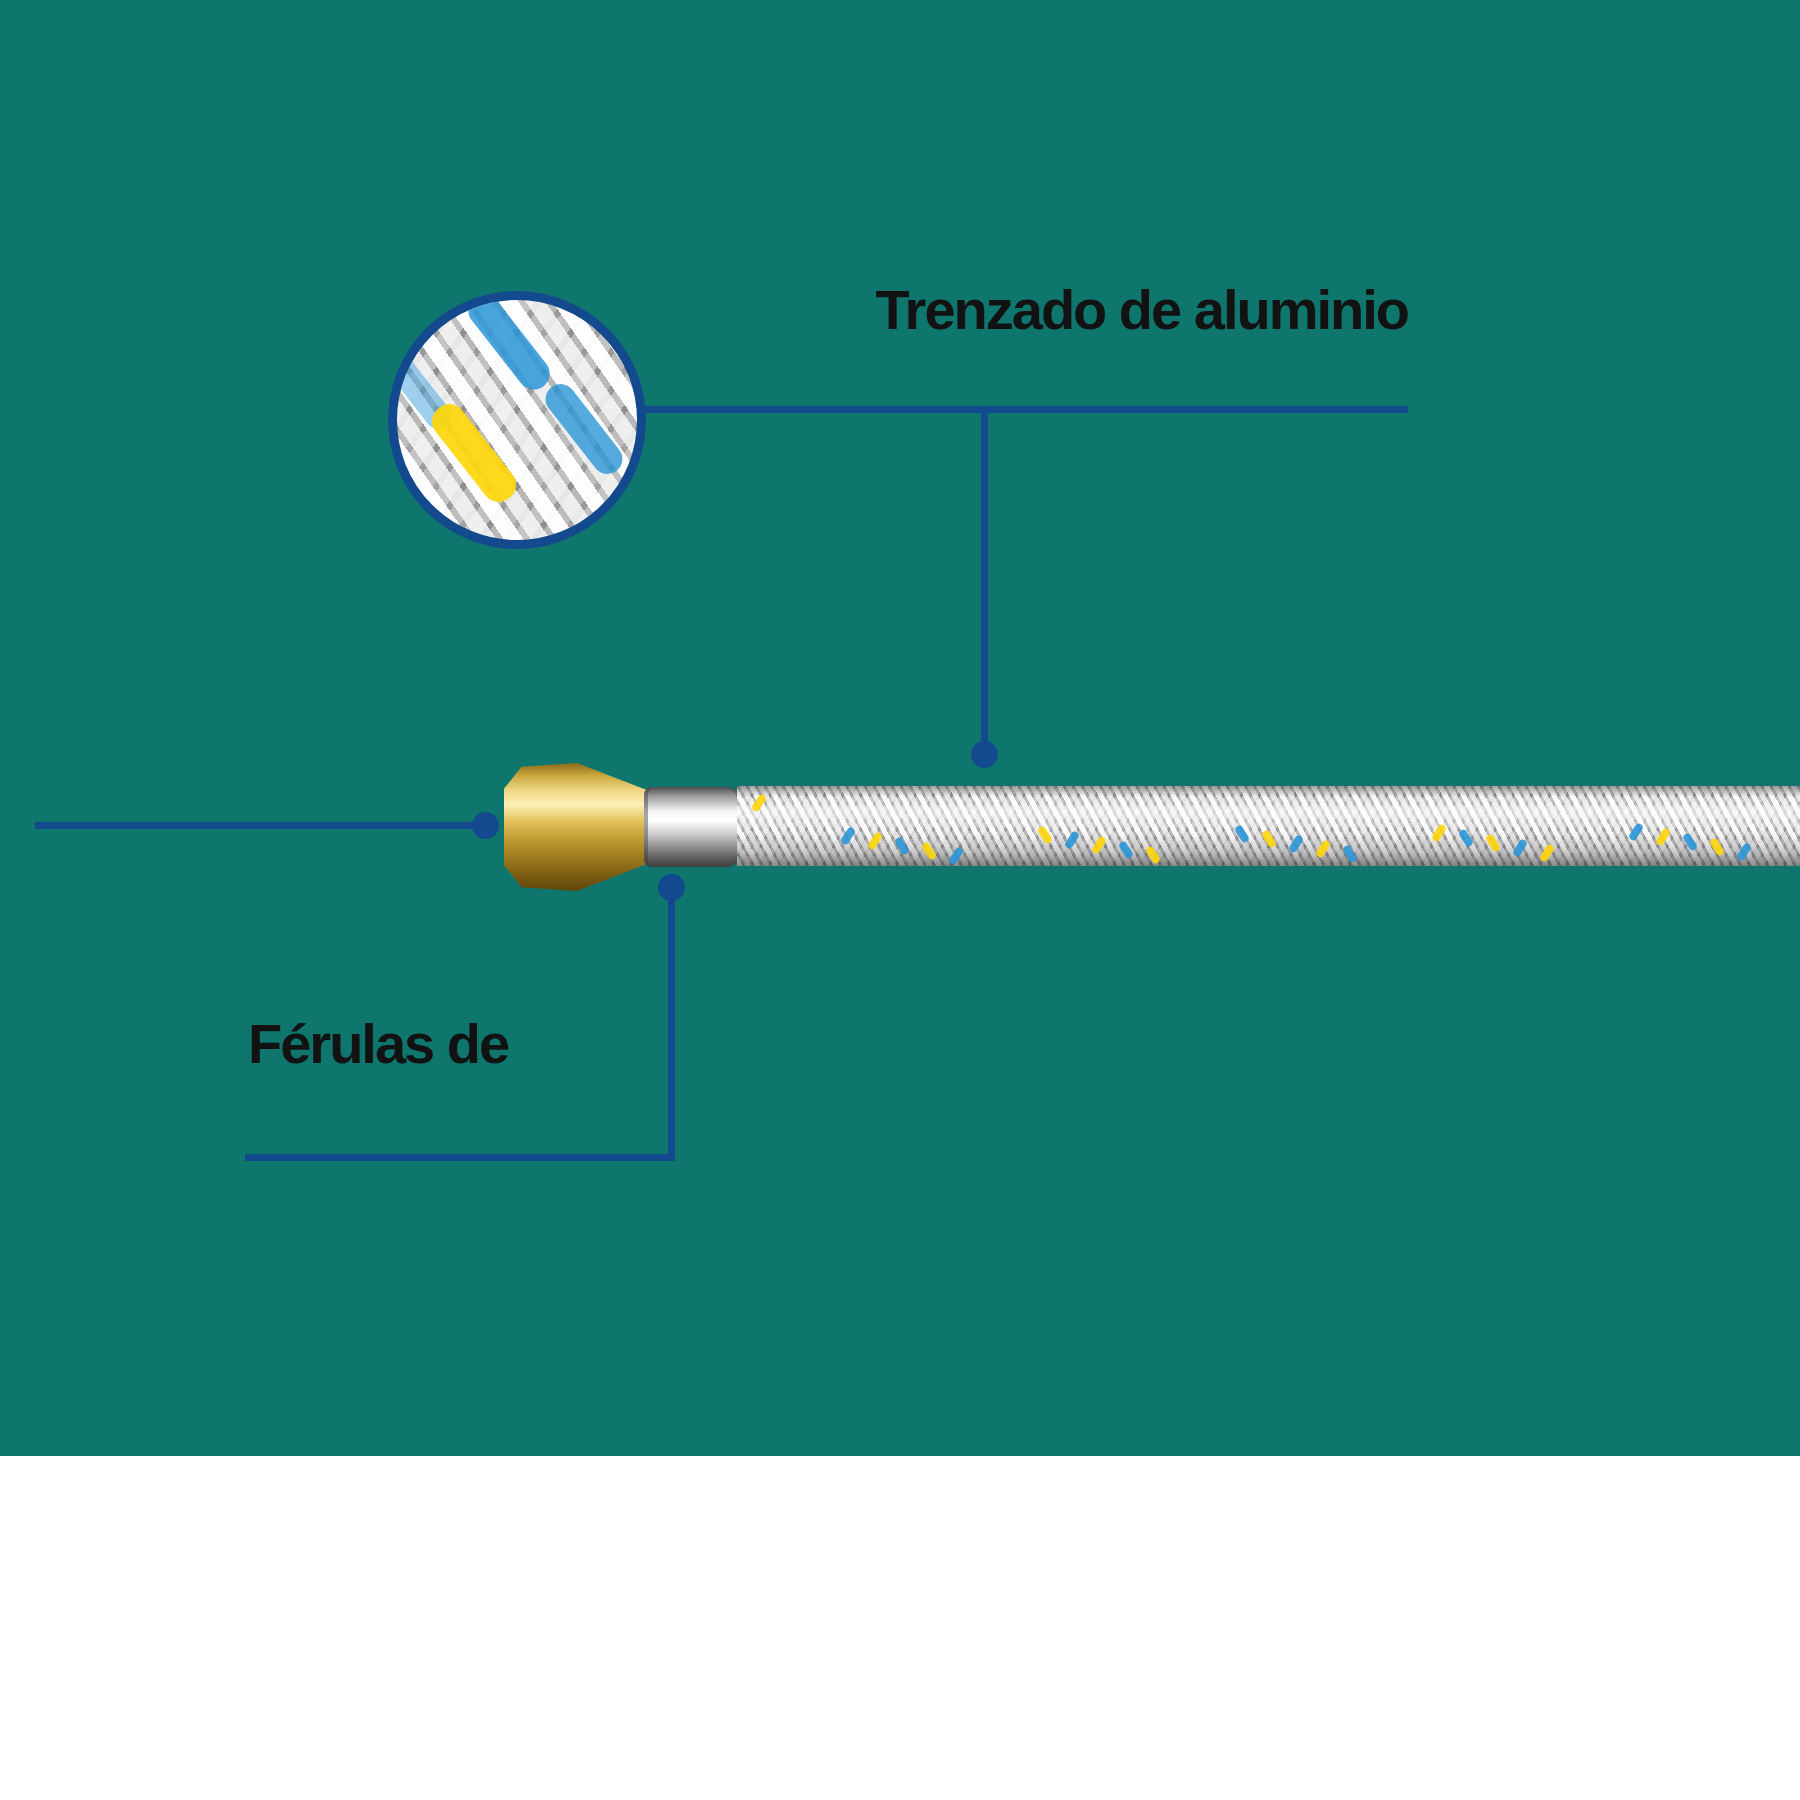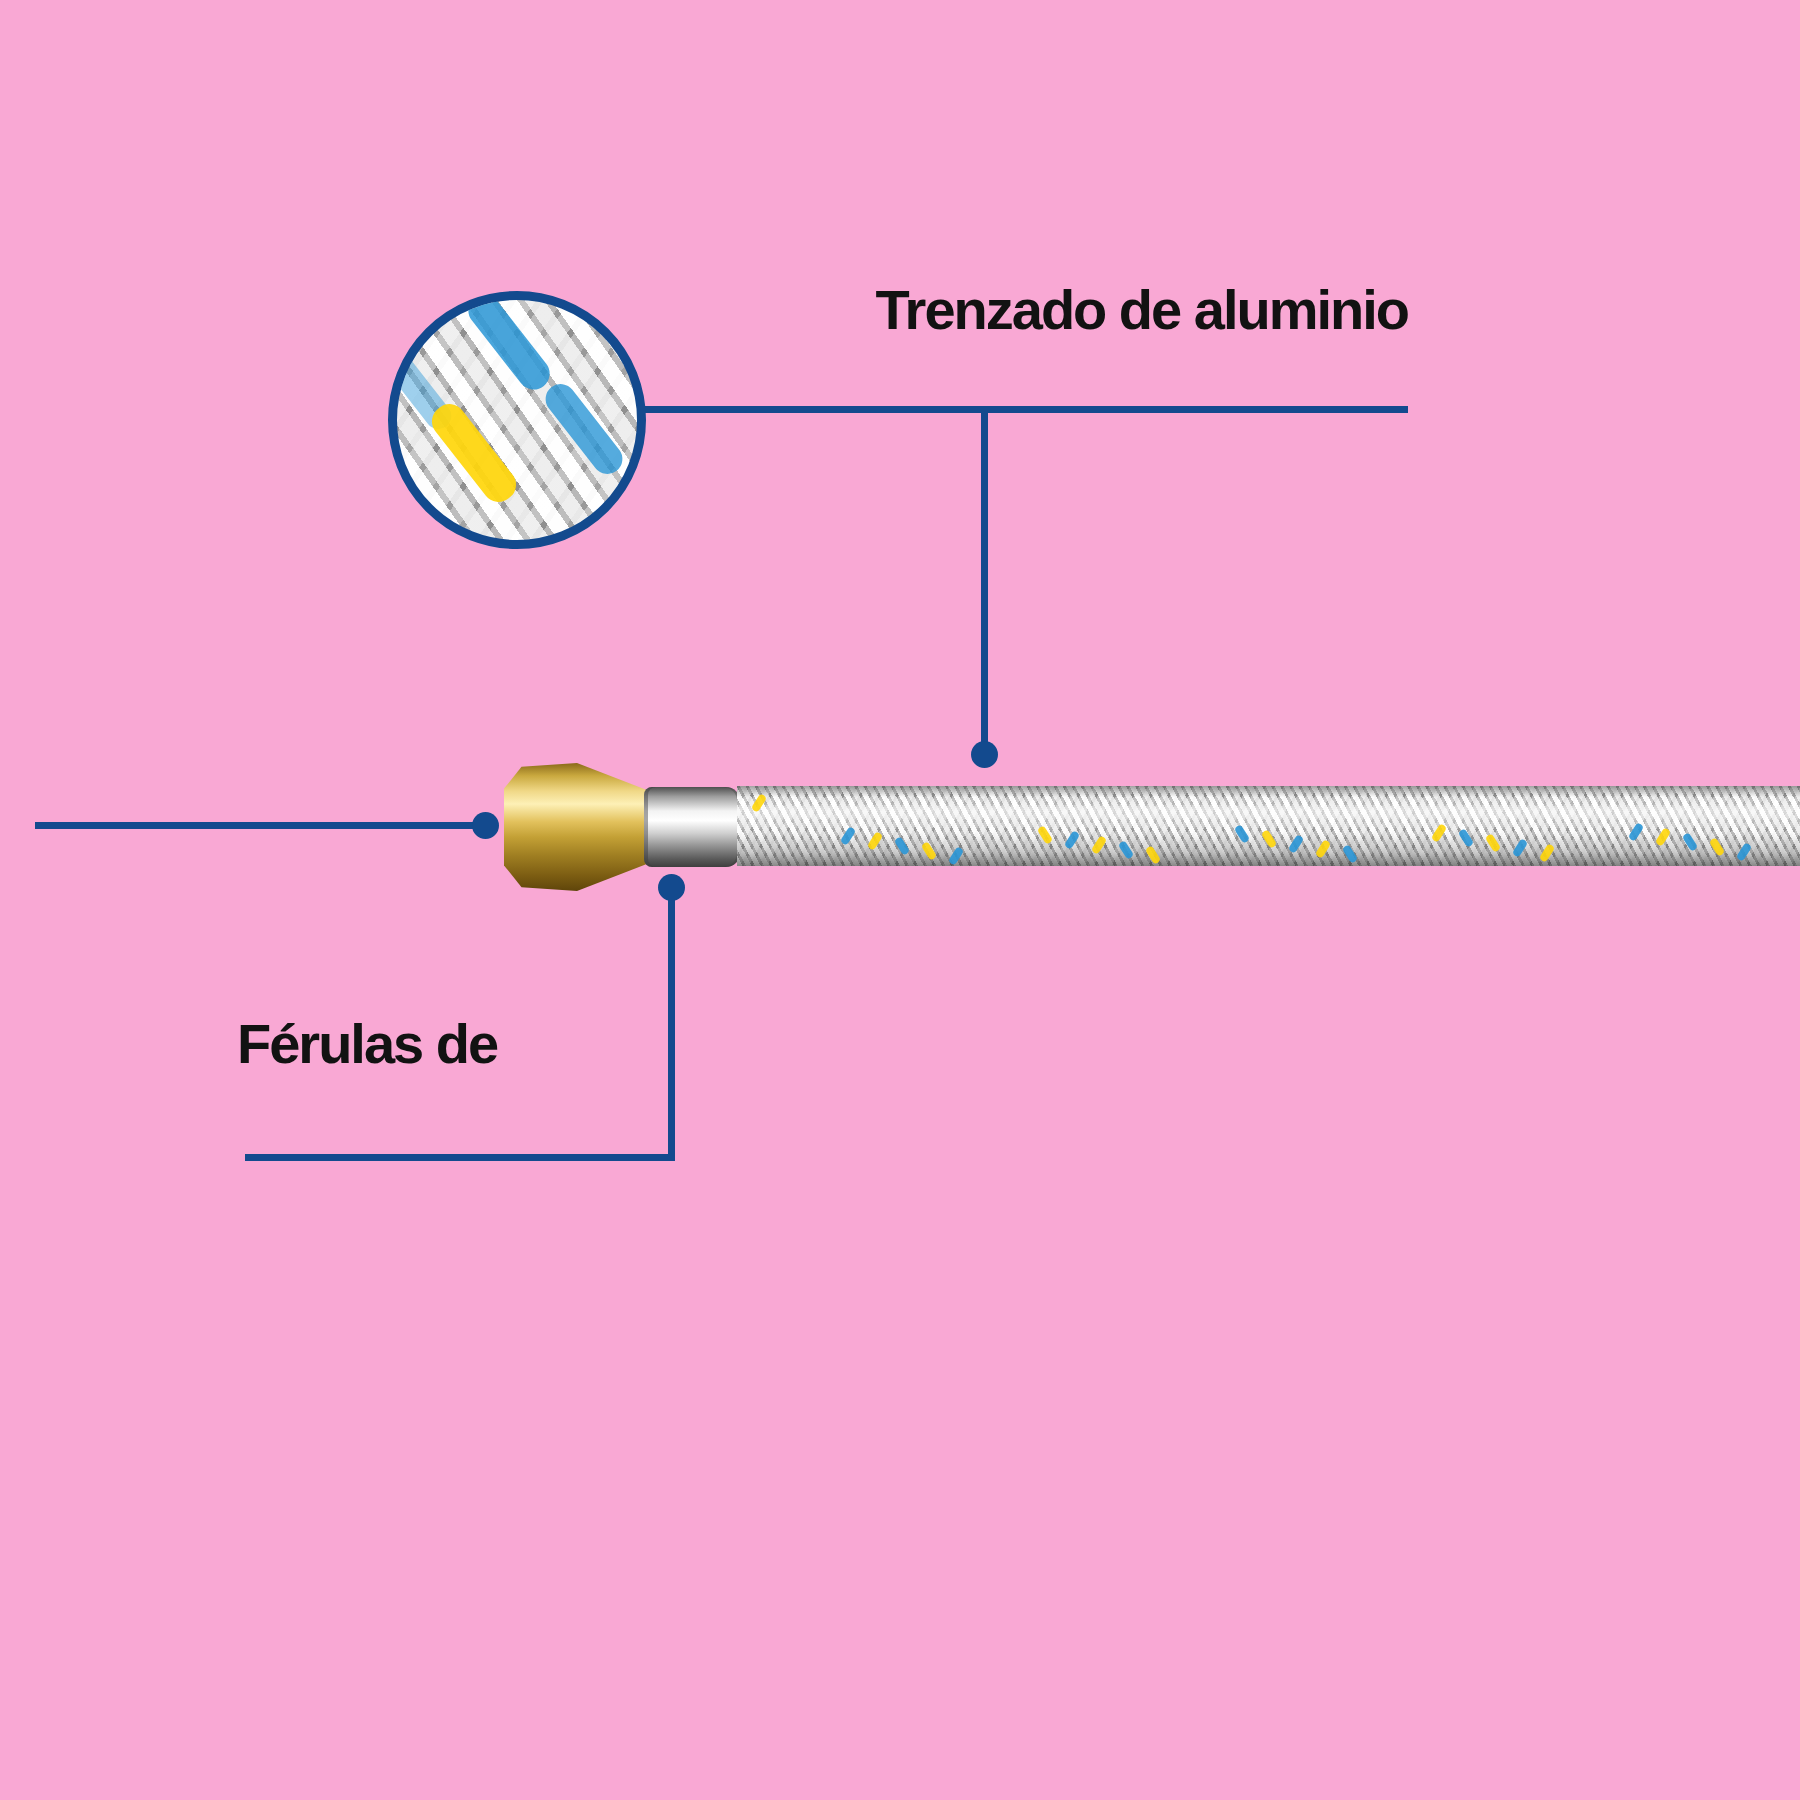--- a/index.html
+++ b/index.html
@@ -1,17 +1,17 @@
 <!DOCTYPE html>
 <html style="--callout-blue: #134a8e;"><head>
 <meta charset="utf-8">
 <style>
   html,body{margin:0;padding:0;background:#fff;}
   .stage{
-    position:relative;width:1800px;height:1800px;background:#f9a8d4;overflow:hidden;
+    position:relative;width:1800px;height:1456px;background:#0f766e;overflow:hidden;
     font-family:"Liberation Sans",sans-serif;
   }
 
   
   .label{
     position:absolute;font-weight:700;color:#121212;
     font-size:56px;line-height:64px;letter-spacing:-2px;white-space:nowrap;
   }
   .label.right{text-align:right;}
 
@@ -79,21 +79,21 @@
 </head>
 <body>
 
 <div class="stage">
 
   <div class="label right" style="right:392px;top:278px;">
     <div>Trenzado de aluminio</div>
   </div>
 
 
-  <div class="label" style="left:237px;top:1012px;">
+  <div class="label" style="left:248px;top:1012px;">
     <div>Férulas de</div>
   </div>
 
   <div class="cline" style="left:642px;top:406px;width:766px;height:7px;"></div>
   <div class="cline" style="left:981px;top:406px;width:7px;height:352px;"></div>
   <div class="cdot" style="left:971px;top:741px;"></div>
 
   <div class="cline" style="left:35px;top:822px;width:448px;height:7px;"></div>
   <div class="cdot" style="left:472px;top:812px;"></div>
 

